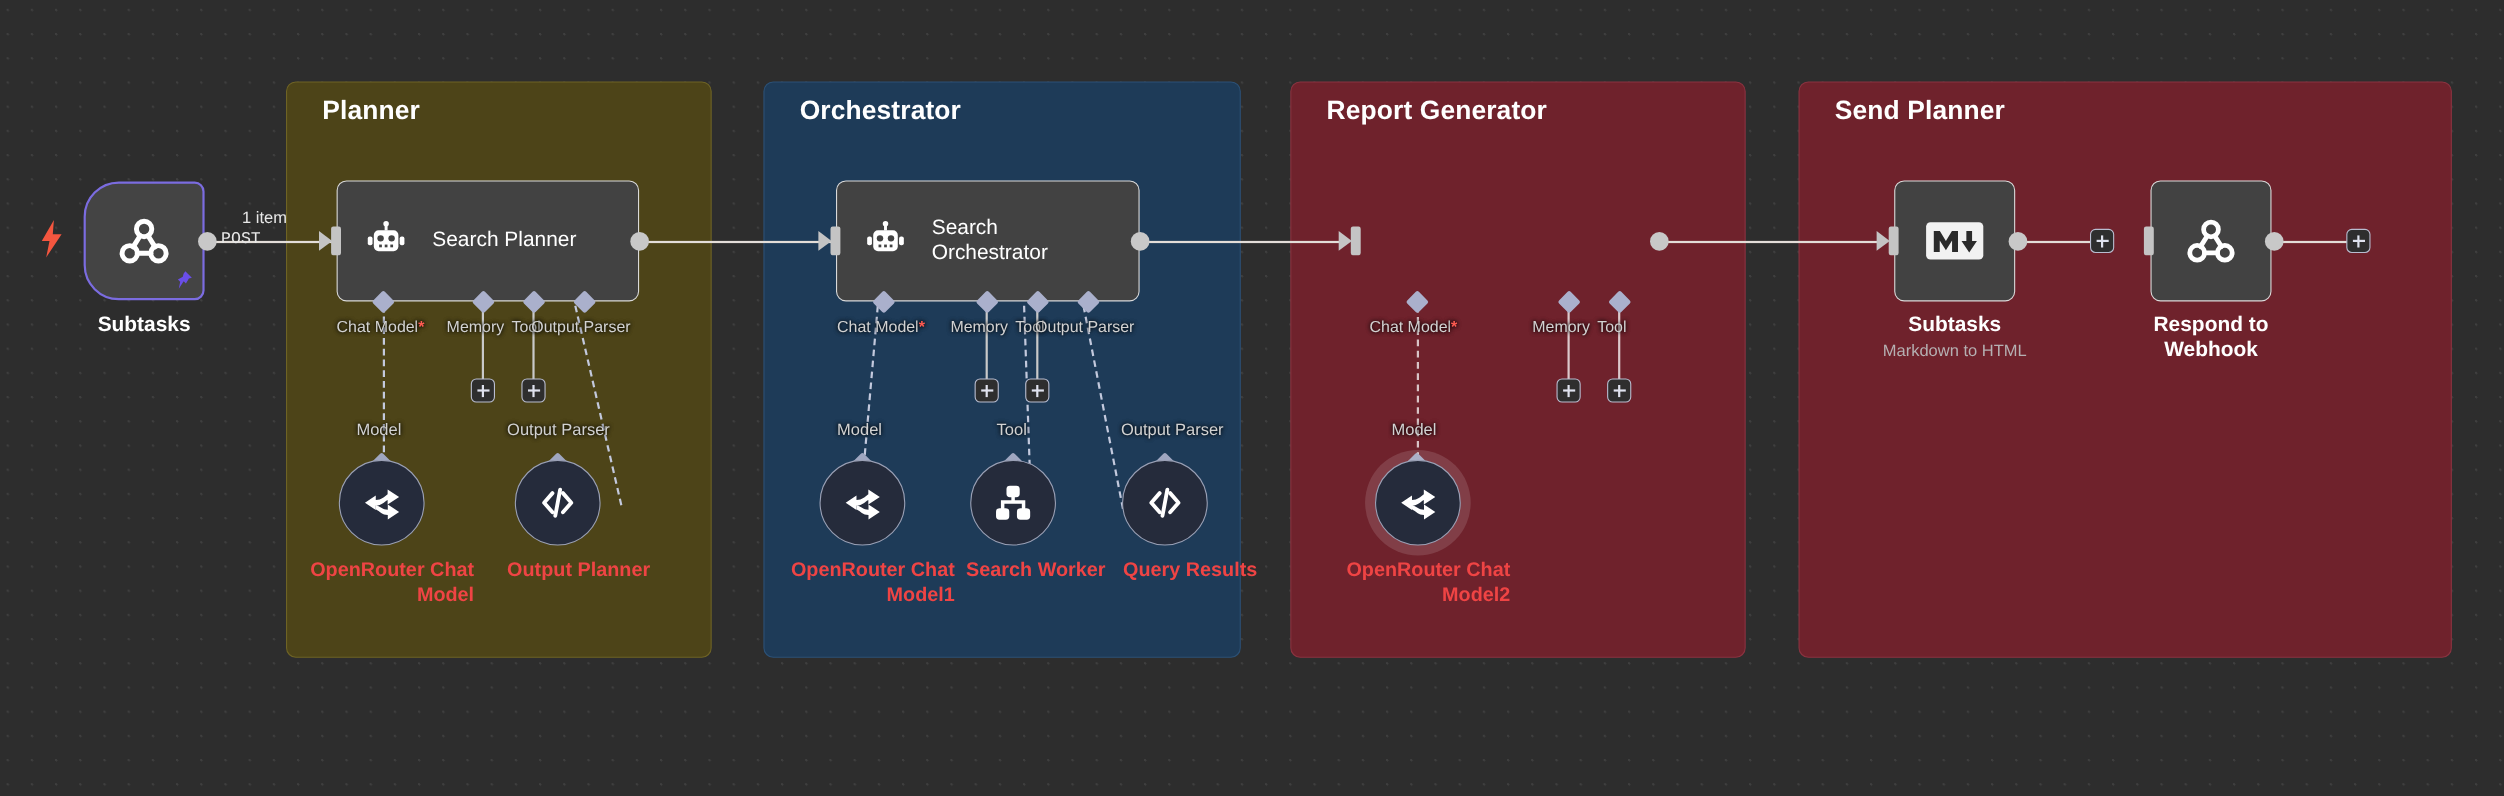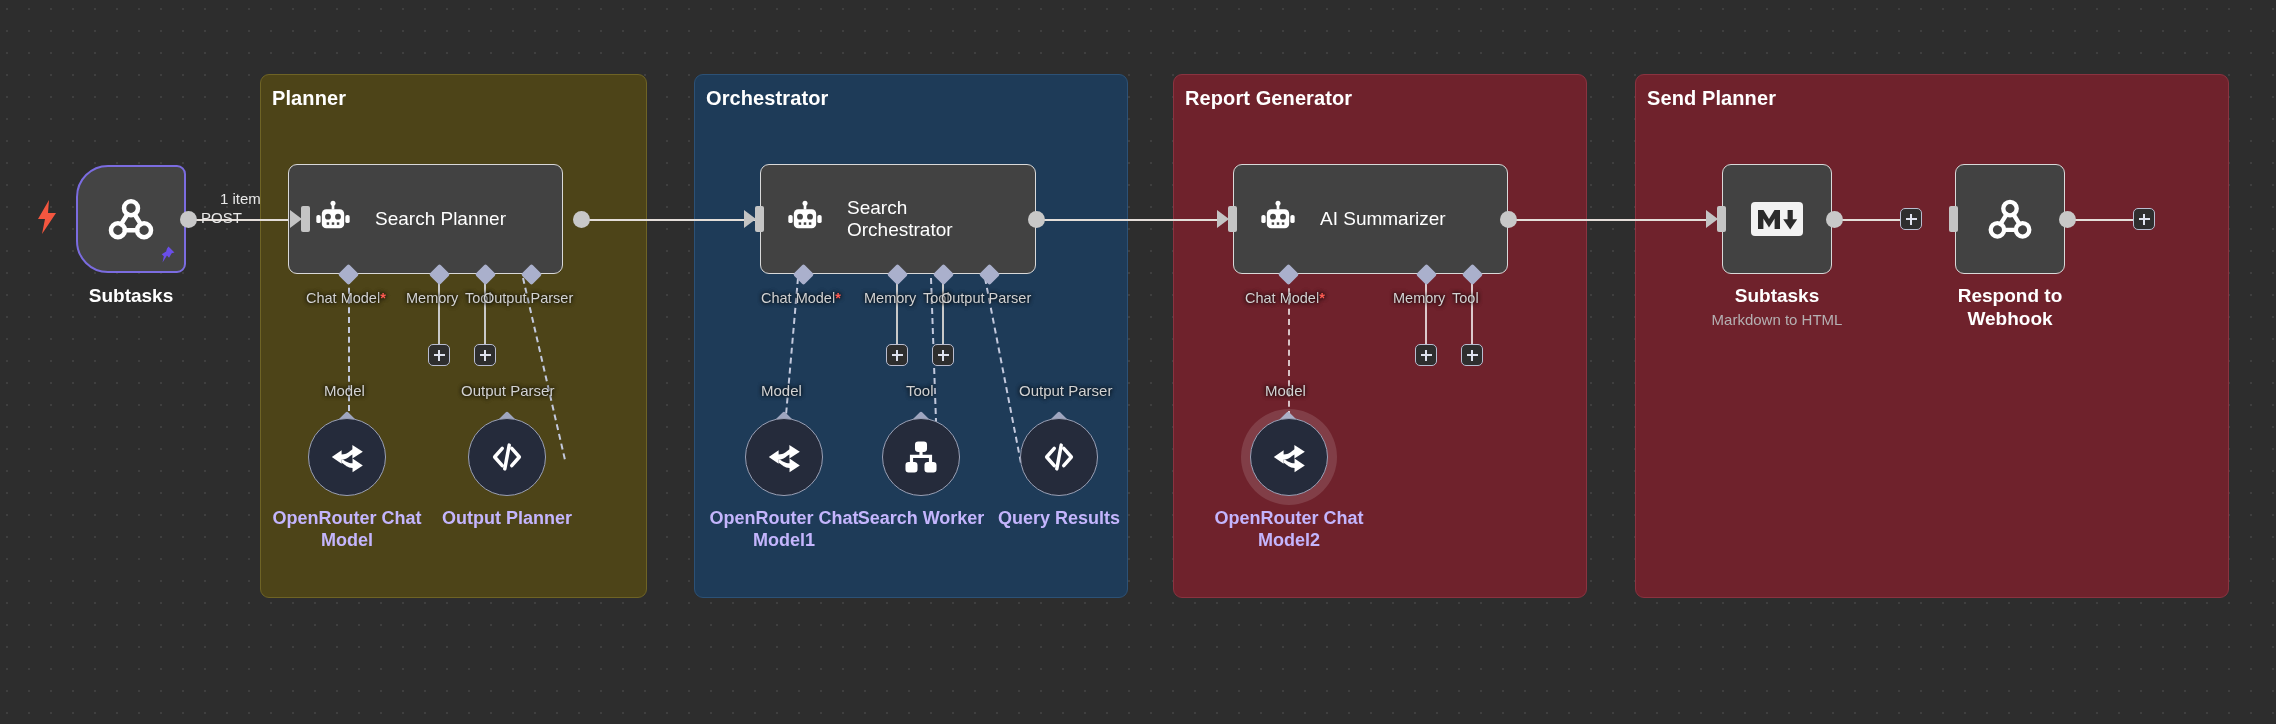--- a/index.html
+++ b/index.html
@@ -15,22 +15,22 @@
   }
 
   #canvas { position:absolute; inset:0; }
 
   
   .group {
     position:absolute; border-radius:9px;
     border:1.5px solid rgba(255,255,255,0.10);
   }
   .group-title {
-    position:absolute; left:11px; top:12px;
-    font-size:20px; font-weight:700; letter-spacing:.1px;
+    position:absolute; left:32px; top:12px;
+    font-size:24px; font-weight:700; letter-spacing:.1px;
     color:#fff; white-space:nowrap;
   }
   .g-planner      { background:#4d4418; border-color:#6e6325; }
   .g-orchestrator { background:#1e3b58; border-color:#2c5176; }
   .g-report       { background:#6f222c; border-color:#8a3340; }
   .g-send         { background:#6f222c; border-color:#8a3340; }
 
   
   .node {
     position:absolute; background:#424242;
@@ -107,22 +107,22 @@
   .plus::after  { width:2.4px; height:11px; }
 
   
   .subnode {
     position:absolute; width:78px; height:78px; border-radius:50%;
     background:#252b3b; border:1.6px solid #9aa0b5;
     display:flex; align-items:center; justify-content:center; z-index:6;
   }
   .subnode.halo { box-shadow:0 0 0 9px rgba(255,255,255,0.13); }
   .subnode-label {
-    position:absolute; text-align:center; z-index:6;
-    font-size:18px; font-weight:700; color:#c4b5fd; line-height:1.2;
+    position:absolute; text-align:right; z-index:6;
+    font-size:18px; font-weight:700; color:#ef4444; line-height:1.2;
     white-space:pre-line;
   }
   
   .subcap {
     position:absolute; width:14px;height:14px; background:#9fa6c0;
     transform:rotate(45deg); border-radius:2px; z-index:5;
   }
 
   svg { display:block; overflow:visible; }
   .bolt { position:absolute; z-index:7; }
@@ -169,26 +169,26 @@
     <span class="pin" style="right:8px; bottom:6px;">
       <svg width="19" height="21" viewBox="0 0 24 24" fill="#6a4ee8">
         <path d="M14.5 2 L22 9.5 L18.6 10.4 L15.2 16 L12.6 13.4 L7 22 L8.6 14.2 L6 11.6 L11.6 8.2 L12.5 4.8 Z"></path>
       </svg>
     </span>
   </div>
   <div class="node-label" style="left:56px; top:285px; width:150px;">Subtasks</div>
 
   <div class="port-out" style="left:180px; top:211px;"></div>
   <div class="edge" style="left:196px; top:218.5px; width:108px;"></div>
-  <div class="edge-label" style="left:201px; top:209px;">POST</div>
+  <div class="edge-label" style="left:201px; top:209px;font-family:Liberation Mono, monospace;">POST</div>
   <div class="edge-label" style="left:220px; top:190px;">1 item</div>
   <div class="port-arrow" style="left:290px; top:210px;"></div>
   <div class="port-in" style="left:301px; top:206px;"></div>
 
-  <div class="node" style="left:288px; top:164px; width:275px; height:110px; padding-left:24px; gap:22px;">
+  <div class="node" style="left:306px; top:164px; width:275px; height:110px; padding-left:24px; gap:22px;">
     <span class="node-icon">
       <svg width="40" height="40" viewBox="0 0 24 24" fill="#fff">
         <rect x="5.3" y="6.2" width="13.4" height="11.4" rx="2.6"></rect>
         <rect x="2" y="9.6" width="2.6" height="4.8" rx="1.1"></rect>
         <rect x="19.4" y="9.6" width="2.6" height="4.8" rx="1.1"></rect>
         <rect x="11.2" y="3" width="1.6" height="3.3"></rect>
         <circle cx="12" cy="2.6" r="1.5"></circle>
         <circle cx="9" cy="10.6" r="1.75" fill="#424242"></circle>
         <circle cx="15" cy="10.6" r="1.75" fill="#424242"></circle>
         <rect x="8.2" y="14" width="1.5" height="1.5" fill="#424242"></rect>
@@ -332,37 +332,20 @@
         <line x1="13.4" y1="4.5" x2="10.6" y2="19.5"></line>
       </svg>
     </span>
   </div>
   <div class="subnode-label" style="left:975px; top:508px; width:168px;">Query Results</div>
 
   <div class="edge" style="left:1044px; top:218.5px; width:176px;"></div>
   <div class="port-arrow" style="left:1217px; top:210px;"></div>
   <div class="port-in" style="left:1228px; top:206px;"></div>
 
-  <div class="node" style="left:1233px; top:164px; width:275px; height:110px; padding-left:24px; gap:22px;">
-    <span class="node-icon">
-      <svg width="40" height="40" viewBox="0 0 24 24" fill="#fff">
-        <rect x="5.3" y="6.2" width="13.4" height="11.4" rx="2.6"></rect>
-        <rect x="2" y="9.6" width="2.6" height="4.8" rx="1.1"></rect>
-        <rect x="19.4" y="9.6" width="2.6" height="4.8" rx="1.1"></rect>
-        <rect x="11.2" y="3" width="1.6" height="3.3"></rect>
-        <circle cx="12" cy="2.6" r="1.5"></circle>
-        <circle cx="9" cy="10.6" r="1.75" fill="#424242"></circle>
-        <circle cx="15" cy="10.6" r="1.75" fill="#424242"></circle>
-        <rect x="8.2" y="14" width="1.5" height="1.5" fill="#424242"></rect>
-        <rect x="11.25" y="14" width="1.5" height="1.5" fill="#424242"></rect>
-        <rect x="14.3" y="14" width="1.5" height="1.5" fill="#424242"></rect>
-      </svg>
-    </span>
-    <span class="node-text">AI Summarizer</span>
-  </div>
   <div class="port-out" style="left:1500px; top:211px;"></div>
 
   <div class="diamond" style="left:1281px; top:267px;"></div>
   <div class="diamond" style="left:1419px; top:267px;"></div>
   <div class="diamond" style="left:1465px; top:267px;"></div>
 
   <div class="conn-label" style="left:1245px; top:290px;">
     <span>Chat Model</span><span class="req">*</span>
   </div>
   <div class="conn-label" style="left:1393px; top:290px;">Memory</div>

